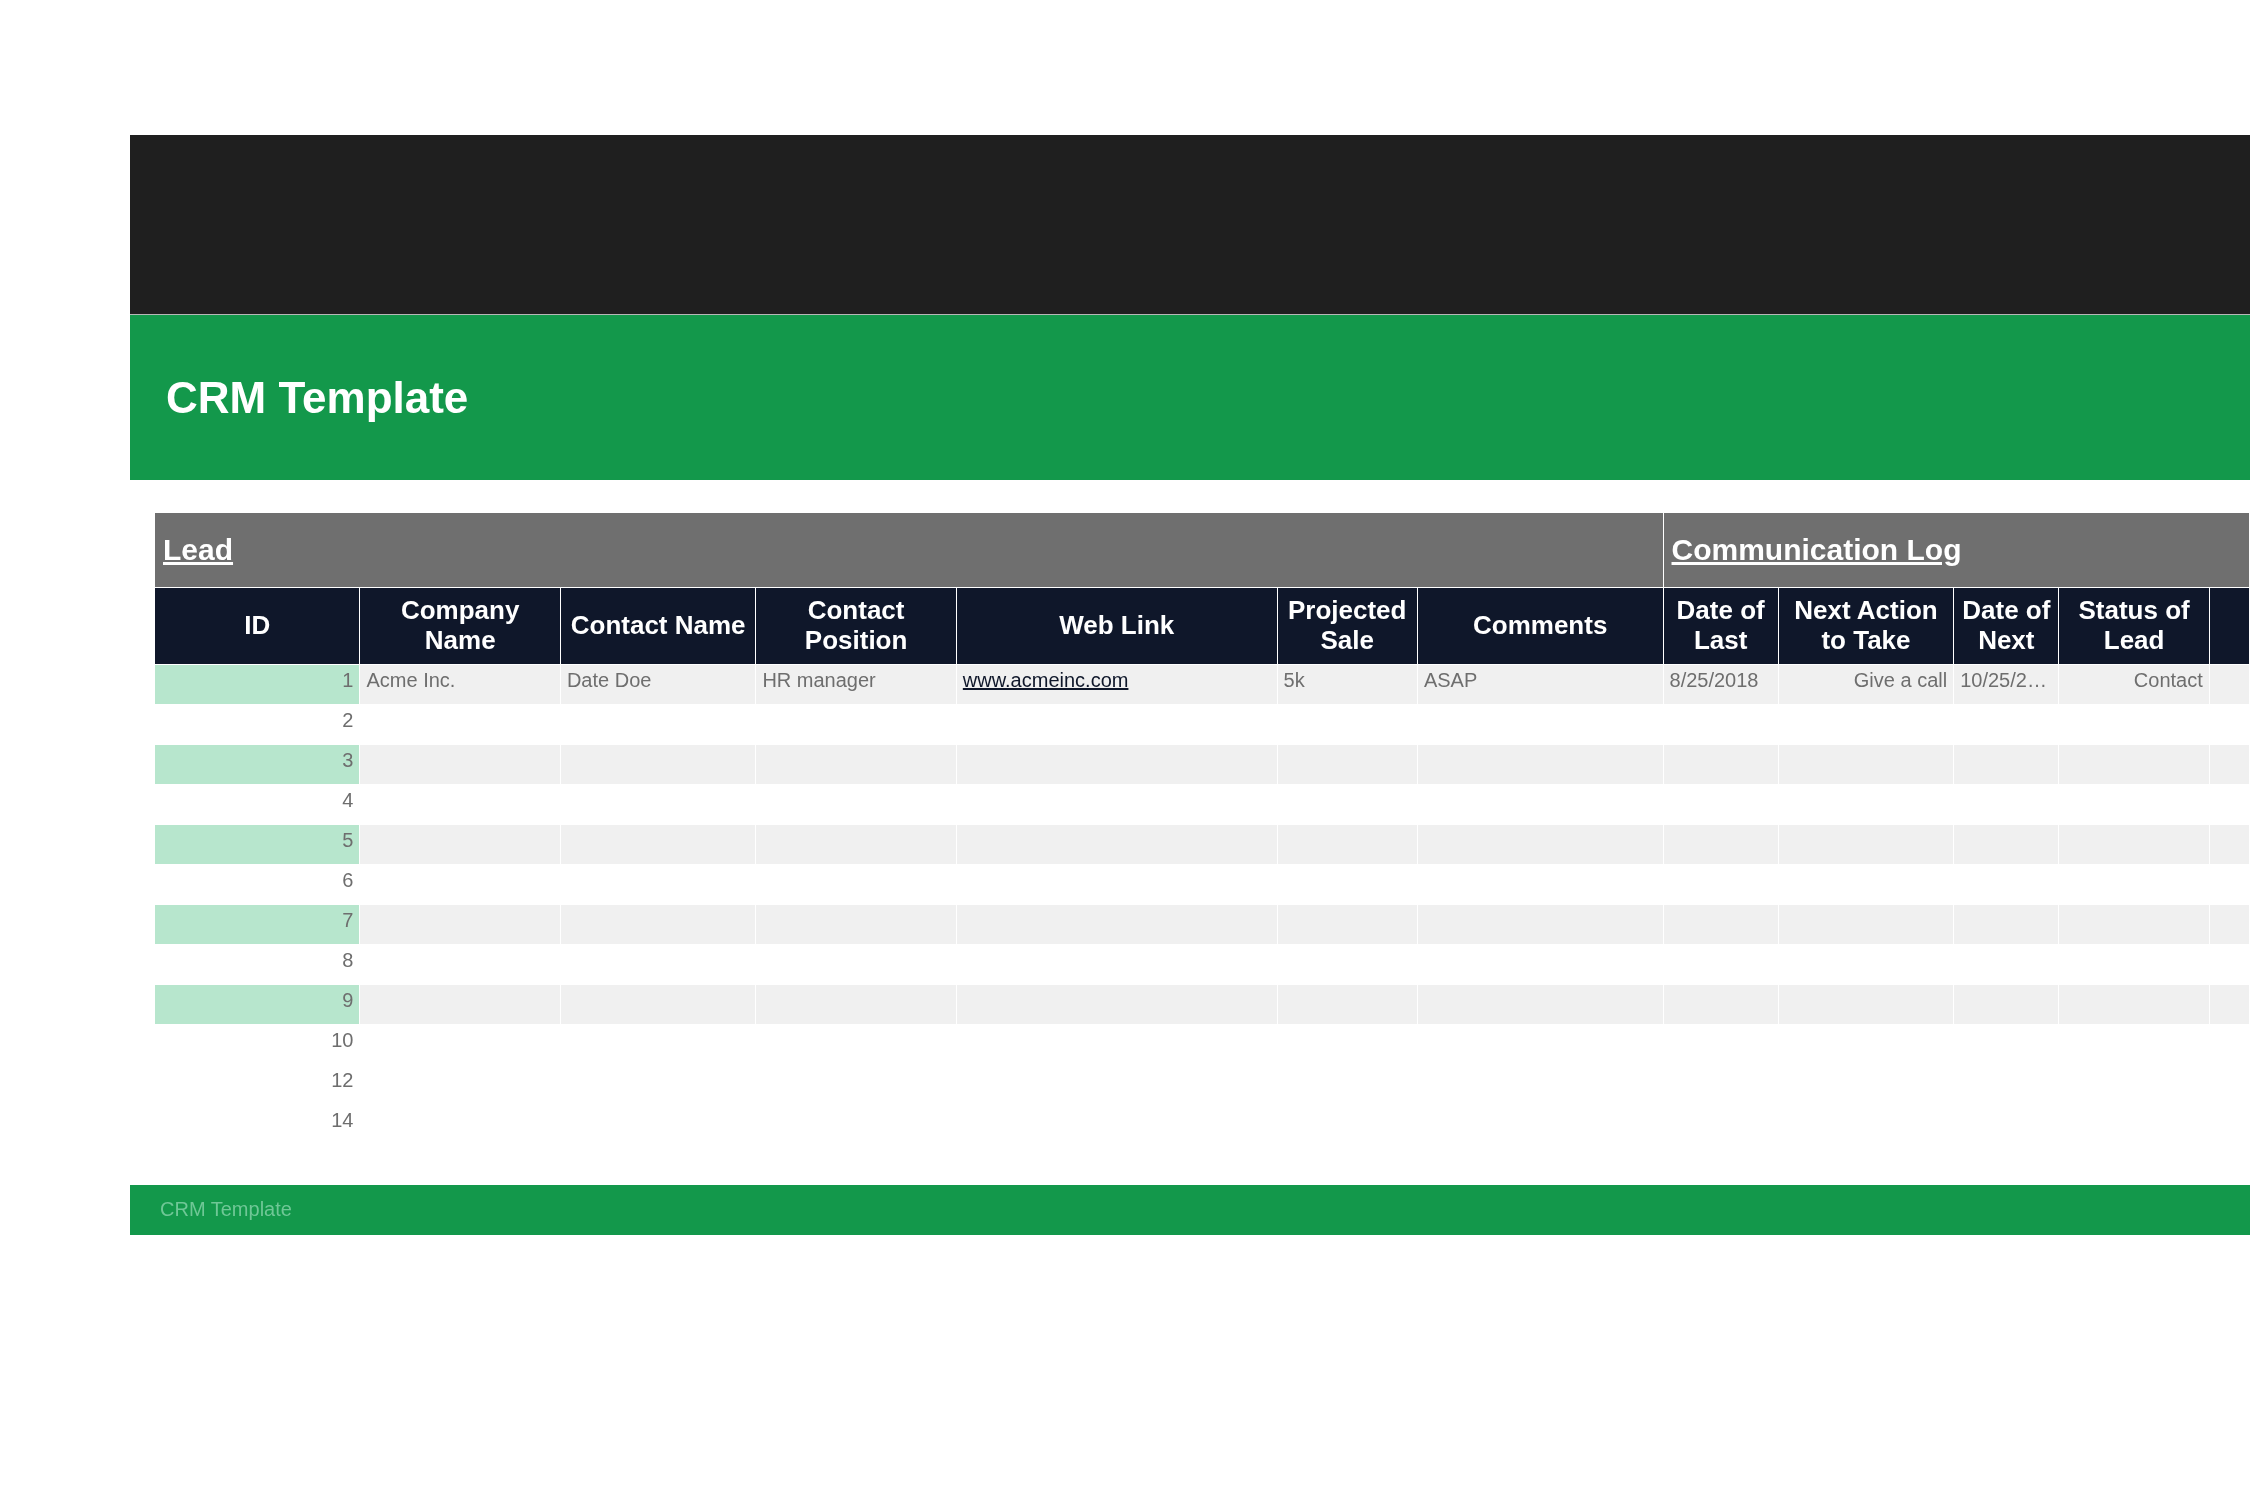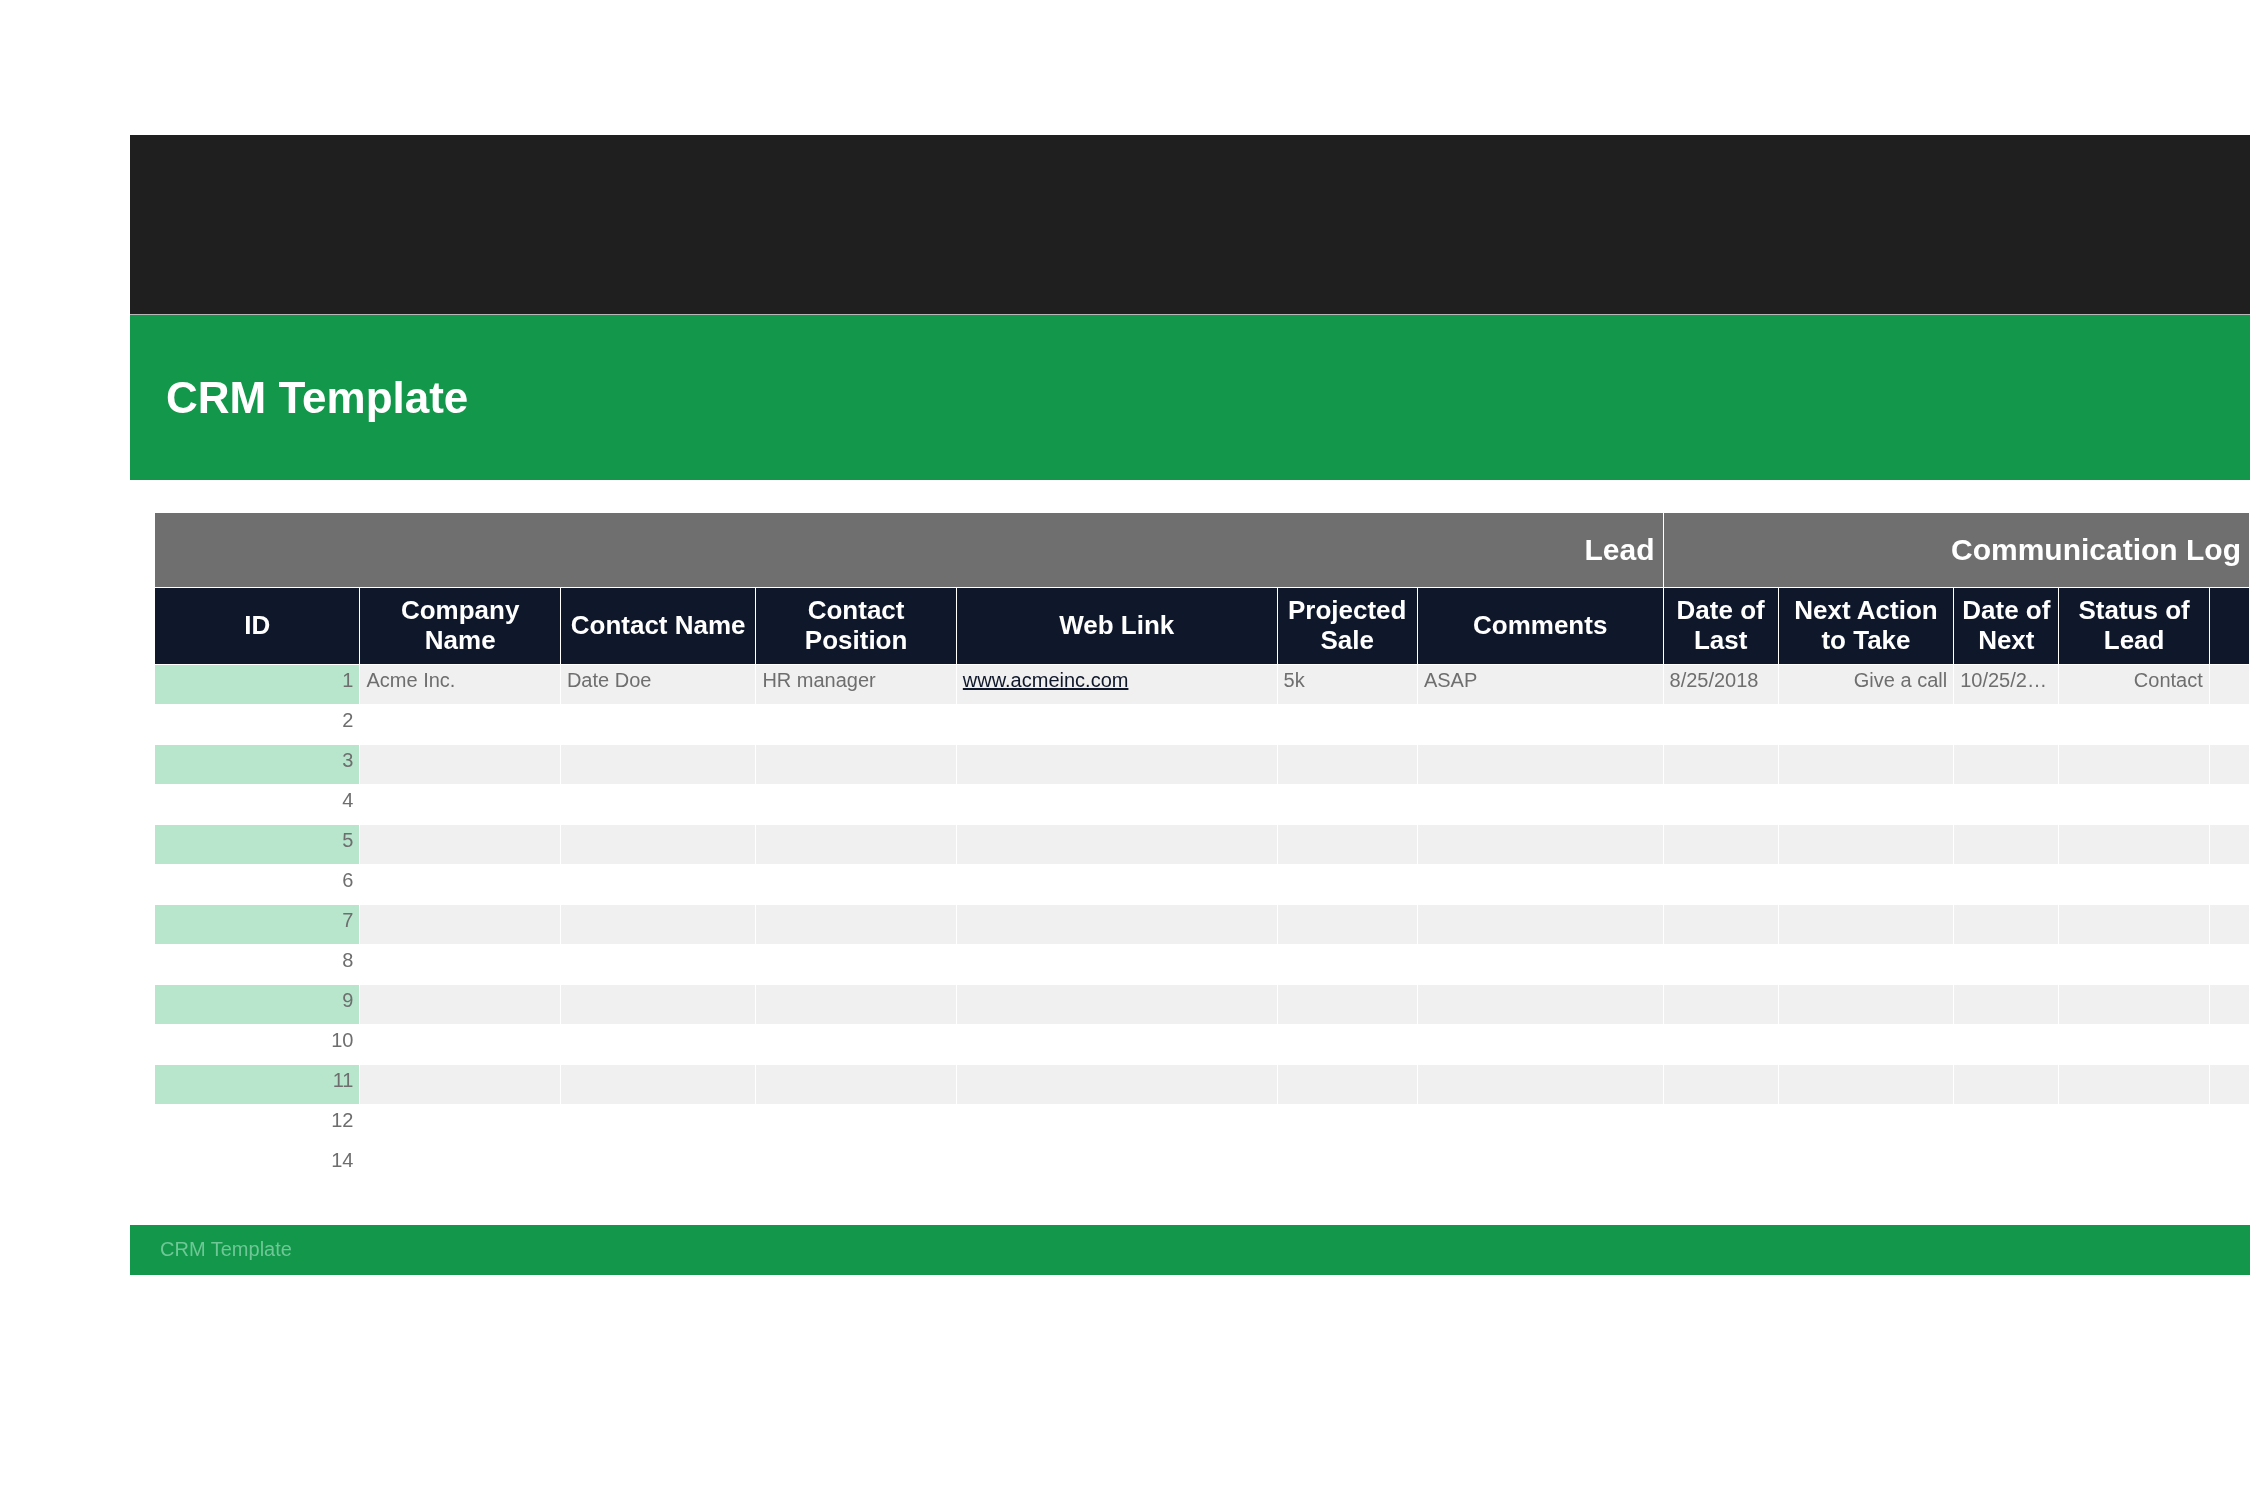--- a/index.html
+++ b/index.html
@@ -54,23 +54,24 @@
     font-size: 22px;
     vertical-align: middle;
     padding: 6px 8px;
     overflow: hidden;
   }
   
   .section-row th {
     background: #6f6f6f;
     color: #ffffff;
     font-weight: 700;
-    text-align: right;
+    text-align: left;
     font-size: 30px;
     padding: 20px 8px;
+    text-decoration: underline;
   }
   
   .col-row th {
     background: #0f172a;
     color: #ffffff;
     font-weight: 700;
     text-align: center;
     font-size: 26px;
     padding: 8px 6px;
     line-height: 1.15;
@@ -306,34 +307,20 @@
             <td></td>
             <td></td>
             <td></td>
             <td></td>
             <td></td>
             <td class="right"></td>
             <td class="right"></td>
             <td class="right"></td>
             <td></td>
           </tr>
-          <tr class="data-row">
-            <td class="idcell green">11</td>
-            <td></td>
-            <td></td>
-            <td></td>
-            <td></td>
-            <td></td>
-            <td></td>
-            <td></td>
-            <td class="right"></td>
-            <td class="right"></td>
-            <td class="right"></td>
-            <td></td>
-          </tr>
           <tr class="data-row even">
             <td class="idcell">12</td>
             <td></td>
             <td></td>
             <td></td>
             <td></td>
             <td></td>
             <td></td>
             <td></td>
             <td class="right"></td>

